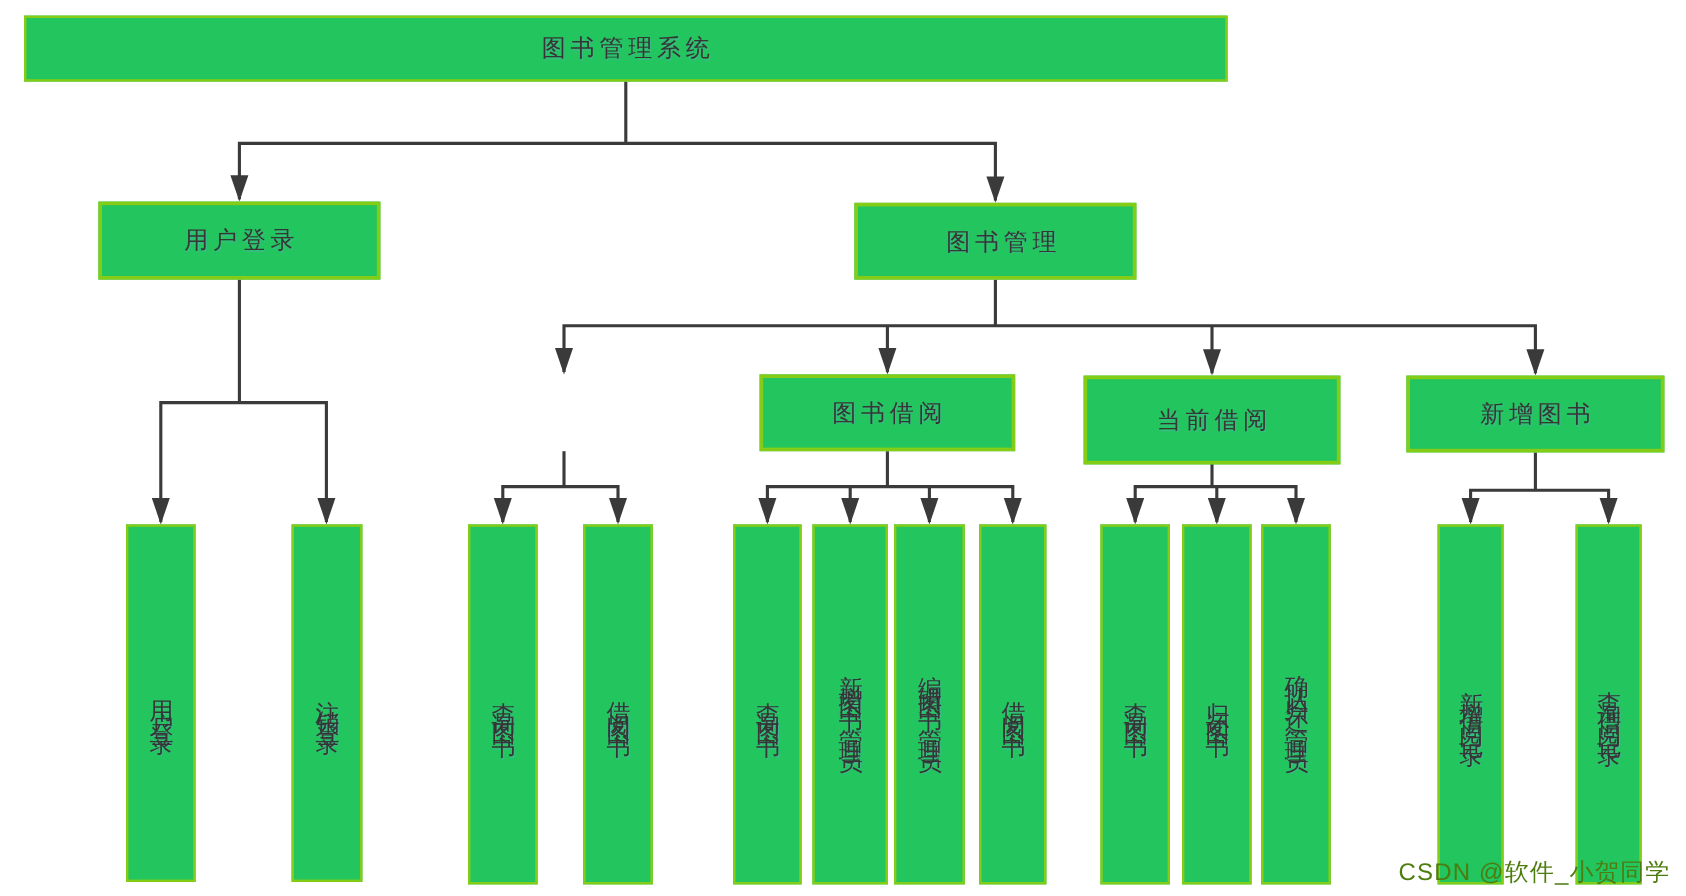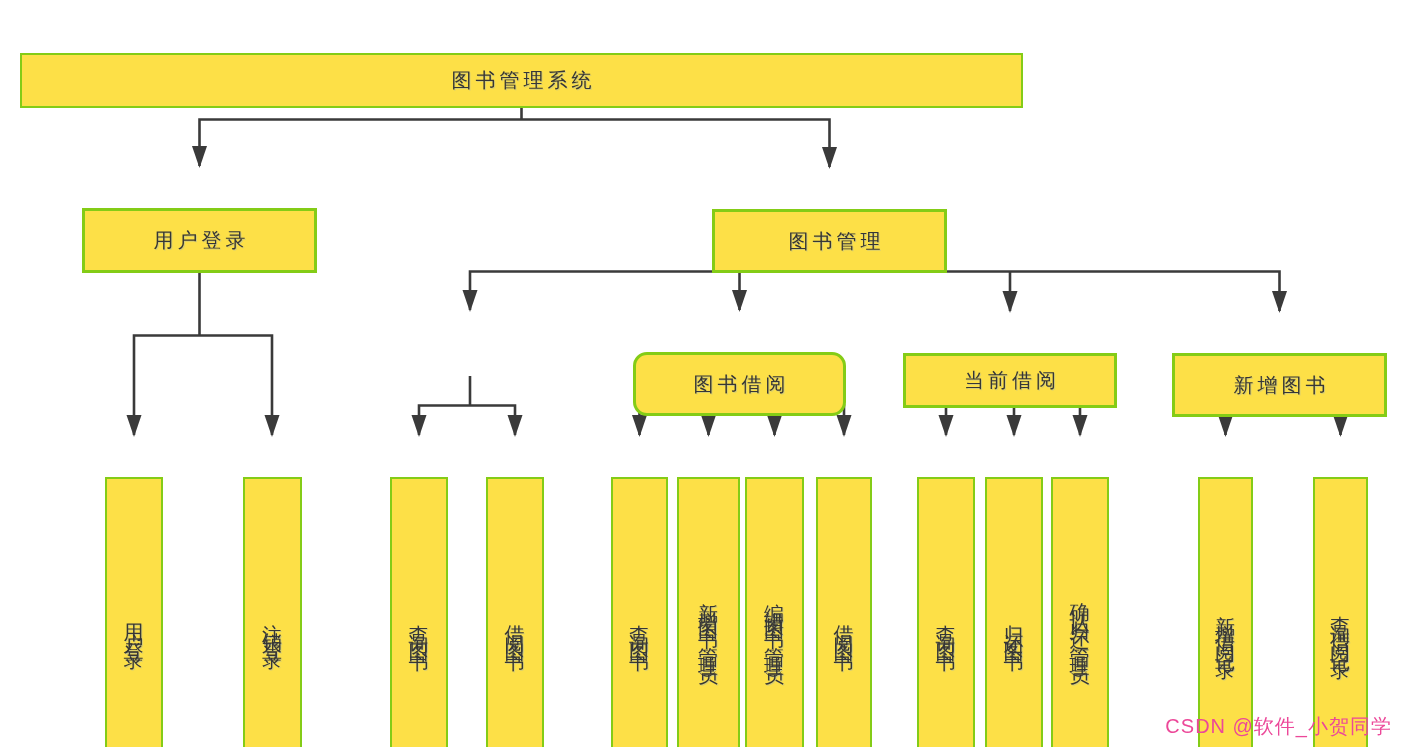--- a/index.html
+++ b/index.html
@@ -27,53 +27,52 @@
     stroke: #3a3a3a;
     stroke-width: 2.6;
   }
   svg.wires polygon {
     fill: #3a3a3a;
     stroke: none;
   }
   .box {
     position: absolute;
     box-sizing: border-box;
-    background: #fde047;
+    background: #22c55e;
     border: 3px solid #84cc16;
     display: flex;
     align-items: center;
     justify-content: center;
     color: #363636;
     font-size: 20px;
     letter-spacing: 4px;
     text-indent: 4px;
     white-space: nowrap;
     text-shadow: 1px 1px 0 rgba(120,160,230,0.28);
-    margin-top: 40px;
   }
   .box.root { border-width: 2px; }
   .box.leaf {
     border-width: 2px;
     letter-spacing: 0;
     text-indent: 0;
   }
   .box.leaf .vtext {
     writing-mode: vertical-rl;
     text-orientation: mixed;
     font-size: 20px;
     letter-spacing: 9px;
     line-height: 1;
     color: #363636;
   }
   .watermark {
     position: absolute;
     top: 713px;
     right: 13px;
     font-size: 20px;
-    color: #ec4899;
+    color: #4d7c0f;
     letter-spacing: 1px;
     z-index: 10;
     white-space: nowrap;
   }
 </style>
 </head>
 <body>
 
 <div id="stage">
 
@@ -125,22 +124,22 @@
     <polygon points="1072.5,415 1087.5,415 1080,437"></polygon>
     <polygon points="1218,415 1233,415 1225.5,437"></polygon>
     <polygon points="1333,415 1348,415 1340.5,437"></polygon>
   </svg>
 
   <div class="box root" style="left:20px; top:13px; width:1003px; height:55px;">图书管理系统</div>
 
   <div class="box" style="left:82px; top:168px; width:235px; height:65px;">用户登录</div>
   <div class="box" style="left:712px; top:169px; width:235px; height:64px;padding-left:10px;">图书管理</div>
 
-  <div class="box" style="left:633px; top:312px; width:213px; height:64px;border-radius:14px;">图书借阅</div>
-  <div class="box" style="left:903px; top:313px; width:214px; height:55px;">当前借阅</div>
+  <div class="box" style="left:633px; top:312px; width:213px; height:64px;">图书借阅</div>
+  <div class="box" style="left:903px; top:313px; width:214px; height:74px;">当前借阅</div>
   <div class="box" style="left:1172px; top:313px; width:215px; height:64px;">新增图书</div>
 
   <div class="box leaf" style="left:105px; top:437px; width:58px; height:298px;">
     <span class="vtext">用户登录</span>
   </div>
   <div class="box leaf" style="left:243px; top:437px; width:59px; height:298px;">
     <span class="vtext">注销登录</span>
   </div>
 
   <div class="box leaf" style="left:390px; top:437px; width:58px; height:300px;">

